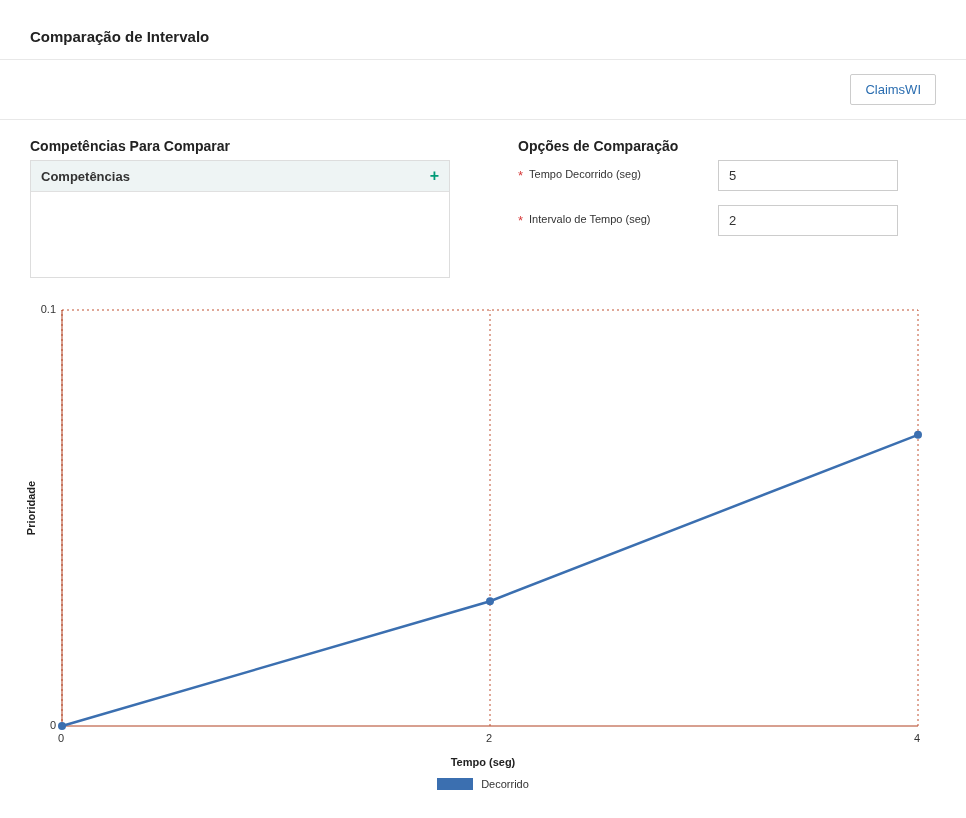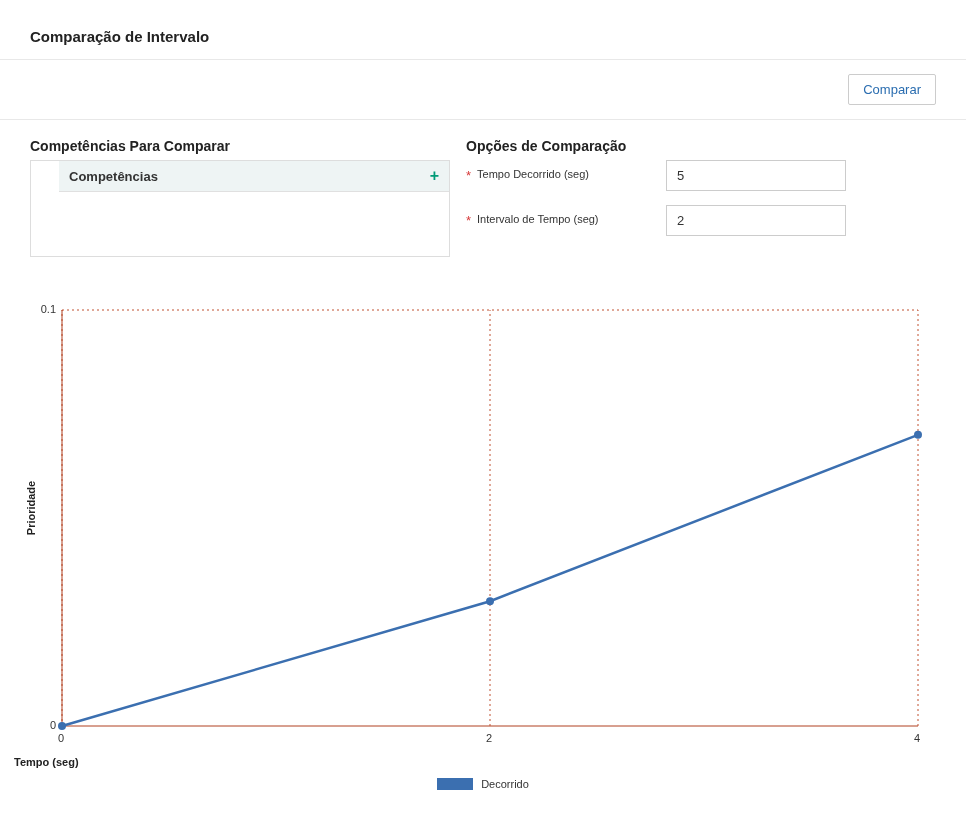--- a/index.html
+++ b/index.html
@@ -32,34 +32,33 @@
     border: 1px solid #ccc;
     color: #2a6db0;
     padding: 7px 14px;
     font-size: 13px;
     border-radius: 2px;
     cursor: pointer;
   }
   .content {
     display: flex;
     padding: 18px 30px 0 30px;
-    gap: 16px;
+    gap: 30px;
   }
   .col-left { flex: 0 0 420px; }
-  .col-right { flex: 1; }
+  .col-right { flex: 1; margin-left: 38px; }
   .section-title {
     font-size: 14px;
     font-weight: 700;
     color: #222;
     margin-bottom: 6px;
   }
   .grid-box {
     border: 1px solid #ddd;
-    height: 97px;
-    padding-left: 28px;
+    height: 118px;
   }
   .grid-row {
     display: flex;
     justify-content: space-between;
     align-items: center;
     padding: 7px 10px;
     font-size: 13px;
   }
   .grid-header {
     background: #eef4f4;
@@ -110,20 +109,21 @@
     transform: rotate(-90deg);
     transform-origin: center;
     font-size: 11px;
     font-weight: 700;
     color: #222;
   }
   .xlabel {
     position: absolute;
     left: 0;
     right: 0;
+    text-align: center;
     top: 454px;
     font-size: 11px;
     font-weight: 700;
     color: #222;
   }
   .ticklabel {
     position: absolute;
     font-size: 11px;
     color: #333;
   }
@@ -146,21 +146,21 @@
   }
 </style>
 </head>
 <body>
 
 <div class="header">
   <h1>Comparação de Intervalo</h1>
 </div>
 
 <div class="actionbar">
-  <button class="btn">Comparar</button>
+  <button class="btn">ClaimsWI</button>
 </div>
 
 <div class="content">
   <div class="col-left">
     <div class="section-title">Competências Para Comparar</div>
     <div class="grid-box">
       <div class="grid-row grid-header">
         <span>Competências</span>
         <span class="plus">+</span>
       </div>

